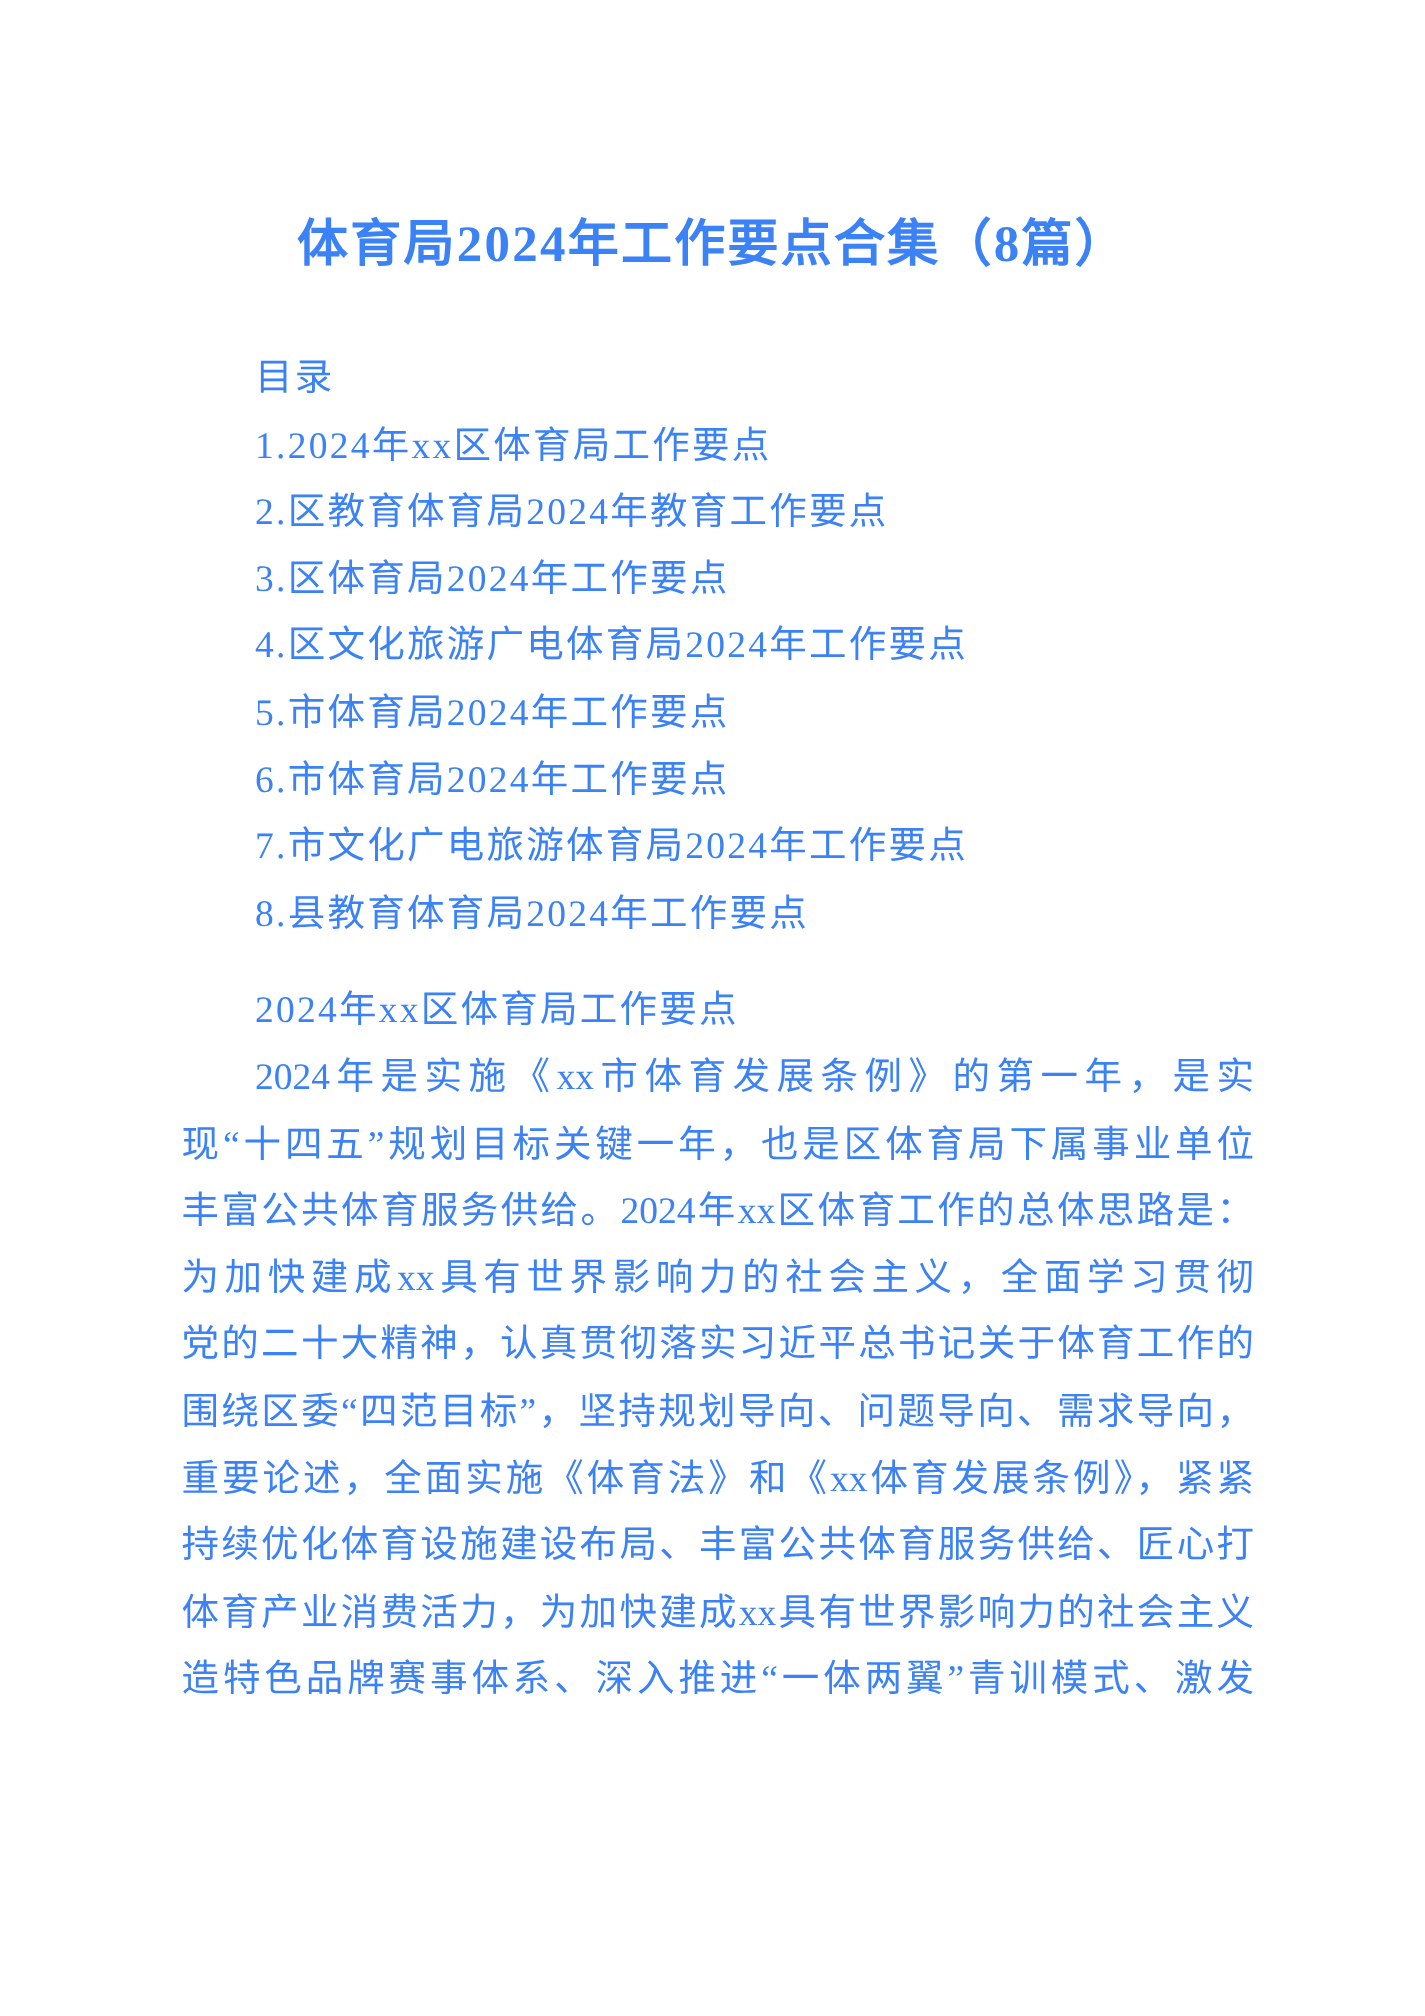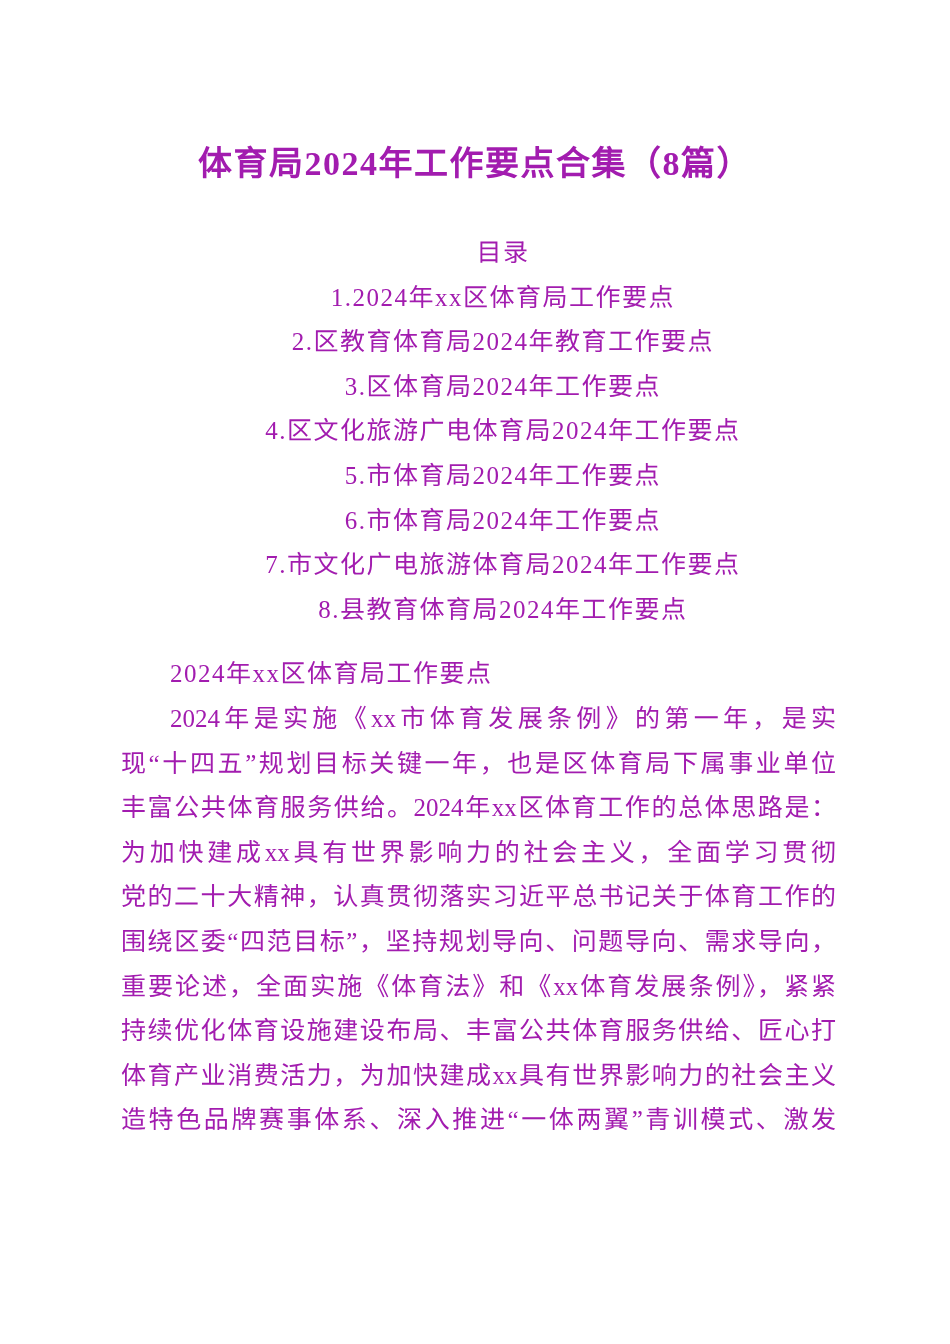--- a/index.html
+++ b/index.html
@@ -5,21 +5,21 @@
   html, body {
     margin: 0;
     padding: 0;
     background: #ffffff;
   }
   .page {
     position: relative;
     width: 950px;
     height: 1344px;
     background: #ffffff;
-    color: #a21caf;
+    color: #3b82f6;
     overflow: hidden;
     font-family: "Liberation Serif", "DejaVu Serif", serif;
   }
   .doc-title {
     margin: 0;
     padding-top: 141px;
     text-align: center;
     font-size: 34px;
     line-height: 46px;
     font-weight: 700;
@@ -30,21 +30,20 @@
     margin-top: 44px;
     margin-left: 121px;
     width: 715px;
     font-size: 25px;
     line-height: 44.6px;
   }
   .toc-line {
     text-indent: 49px;
     letter-spacing: 1.5px;
     white-space: nowrap;
-    text-align: center;
   }
   .section-heading {
     text-indent: 49px;
     letter-spacing: 1.5px;
     white-space: nowrap;
     font-weight: 400;
     margin-top: 20px;
   }
   .para-line {
     text-align: justify;

